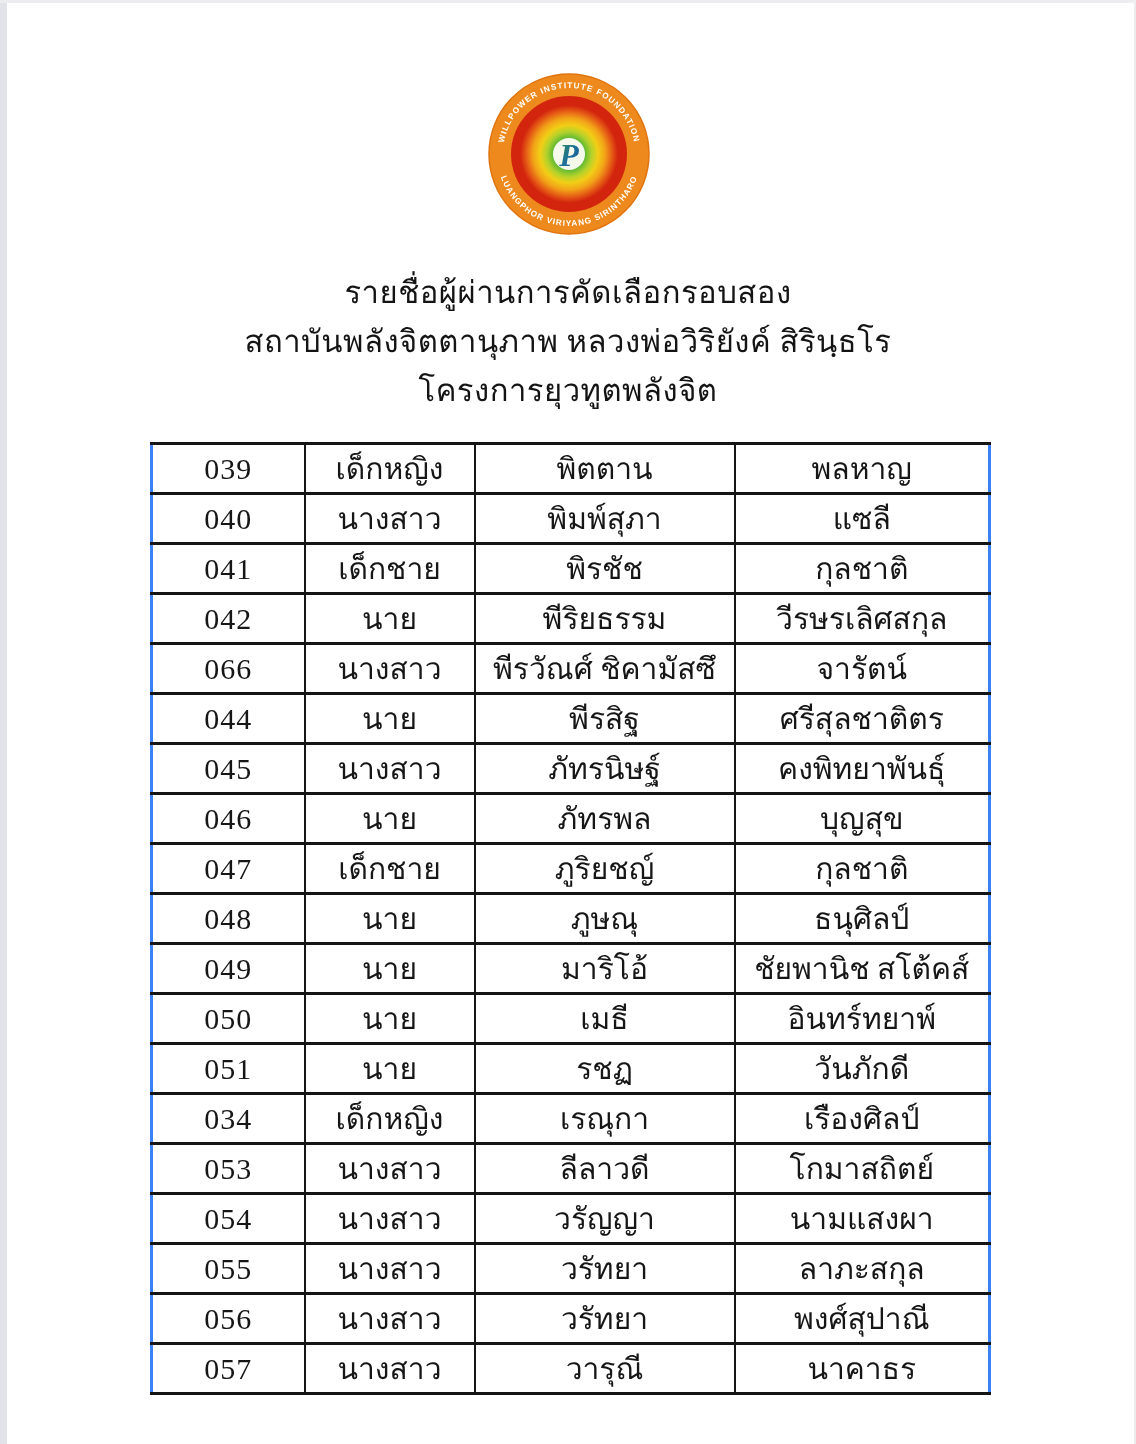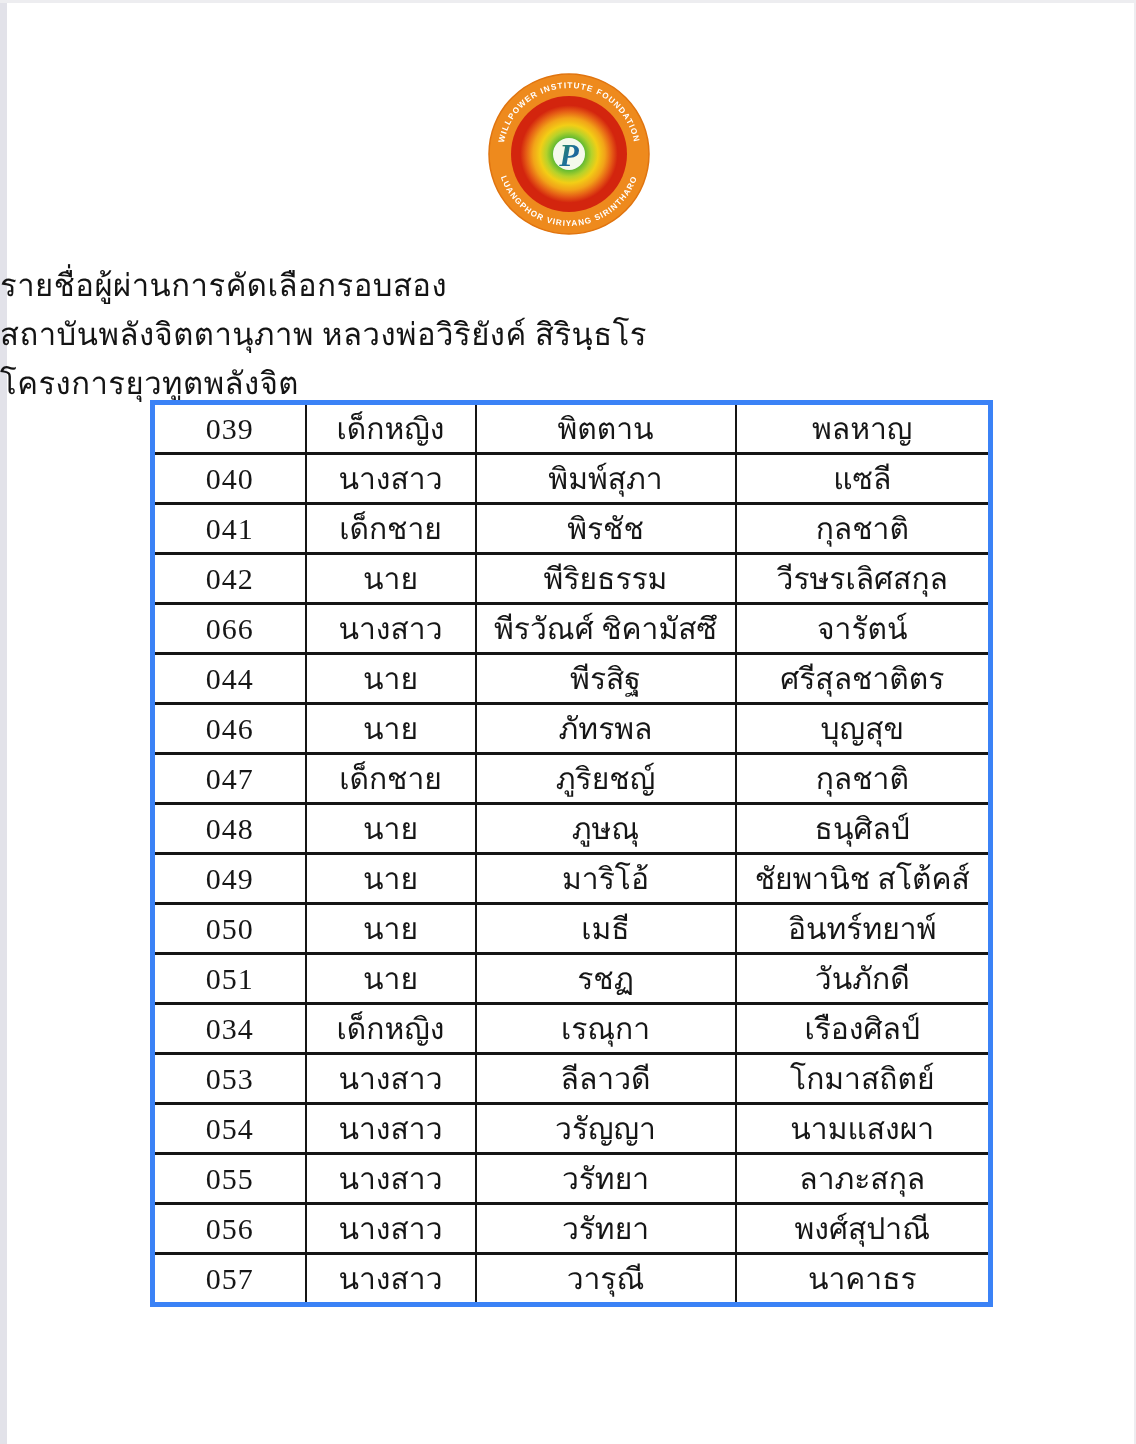--- a/index.html
+++ b/index.html
@@ -18,33 +18,33 @@
   }
   .edge-left  { position:absolute; left:0; top:0; width:7px; height:100%; background:#e2e2e9; }
   .edge-top   { position:absolute; left:0; top:0; width:100%; height:3px; background:#ededf0; }
   .edge-right { position:absolute; right:0; top:0; width:2px; height:100%; background:#ededf0; }
 
   .logo-wrap {
     position:absolute; left:488px; top:73px;
     width:162px; height:162px;
   }
 
-  .titles { position:absolute; top:261px; left:0; width:100%; }
+  .titles { position:absolute; top:268px; left:0; width:100%; text-align:center; }
   .title-line {
     font-size:31px; line-height:49px;
     letter-spacing:0.5px;
     color:#141414;
   }
 
   table.results {
-    position:absolute; top:400px; left:150px;
+    position:absolute; top:442px; left:150px;
     width:838px;
     border-collapse:collapse;
     table-layout:fixed;
-    border:5px solid #3b82f6;
+    border:3px solid #3b82f6;
   }
   table.results td {
     border:2px solid #151515;
     border-top-width:3px;
     border-bottom-width:3px;
     height:40.9px;             
     text-align:center;
     vertical-align:middle;
     font-size:30px;
     padding:0 4px;
@@ -143,20 +143,26 @@
       <td class="c-fn">พีรวัณศ์ ชิคามัสซึ</td>
       <td class="c-ln">จารัตน์</td>
     </tr>
         <tr>
       <td class="c-no">044</td>
       <td class="c-title">นาย</td>
       <td class="c-fn">พีรสิฐ</td>
       <td class="c-ln">ศรีสุลชาติตร</td>
     </tr>
         <tr>
+      <td class="c-no">045</td>
+      <td class="c-title">นางสาว</td>
+      <td class="c-fn">ภัทรนิษฐ์</td>
+      <td class="c-ln">คงพิทยาพันธุ์</td>
+    </tr>
+        <tr>
       <td class="c-no">046</td>
       <td class="c-title">นาย</td>
       <td class="c-fn">ภัทรพล</td>
       <td class="c-ln">บุญสุข</td>
     </tr>
         <tr>
       <td class="c-no">047</td>
       <td class="c-title">เด็กชาย</td>
       <td class="c-fn">ภูริยชญ์</td>
       <td class="c-ln">กุลชาติ</td>

